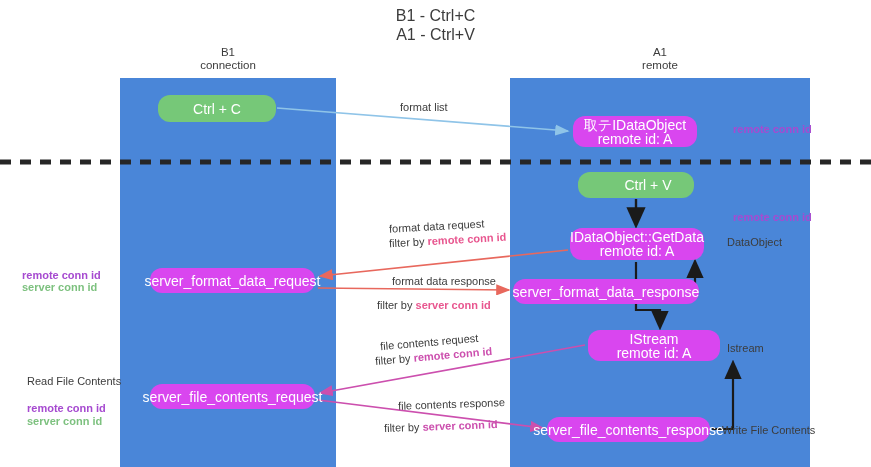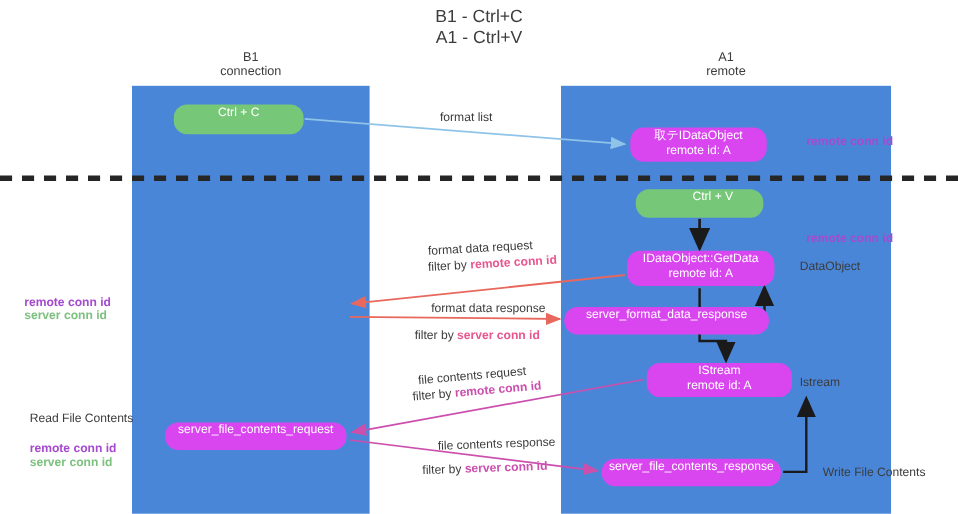--- a/index.html
+++ b/index.html
@@ -26,22 +26,22 @@
   .col-title{
     position:absolute;text-align:center;color:#3c3c3c;
     font-size:11.5px;line-height:13px;white-space:pre;
   }
   #title-b1{left:120px;top:46px;width:216px;}
   #title-a1{left:510px;top:46px;width:300px;}
 
   
   .box{
     position:absolute;display:flex;flex-direction:column;
-    align-items:center;justify-content:flex-start;
-    color:#ffffff;font-size:11px;line-height:14px;
+    align-items:center;justify-content:center;
+    color:#ffffff;font-size:14px;line-height:14px;
     text-align:center;box-sizing:border-box;border-radius:12px;
   }
   .green{background:#76c878;}
   .orange{background:#d946ef;}
 
   #box-ctrlc{left:158px;top:95px;width:118px;height:27px;}
   #box-idataobject{left:573px;top:116px;width:124px;height:31px;}
   #box-ctrlv{left:578px;top:172px;width:116px;height:26px;padding-left:24px;}
   #box-getdata{left:570px;top:228px;width:134px;height:32px;}
   #box-sfdreq{left:150px;top:268px;width:165px;height:25px;}
@@ -55,21 +55,21 @@
   .purple{color:#a64ad0;font-weight:bold;}
   .greentxt{color:#7dc17f;font-weight:bold;}
   .pink{color:#e8568f;font-weight:bold;}
   .pink2{color:#cc4fae;font-weight:bold;}
 
   #lbl-formatlist{left:400px;top:101px;}
   #lbl-rci-1{left:733px;top:123px;font-weight:bold;color:#a64ad0;}
   #lbl-rci-2{left:733px;top:211px;font-weight:bold;color:#a64ad0;}
   #lbl-dataobject{left:727px;top:236px;}
   #lbl-istream-side{left:727px;top:342px;}
-  #lbl-writefile{left:748px;top:424px;}
+  #lbl-writefile{left:722px;top:424px;}
   #lbl-readfile{left:27px;top:375px;}
   #lbl-left-rci{left:27px;top:402px;}
   #lbl-left-sci{left:27px;top:415px;}
   #lbl-mid-rci{left:22px;top:269px;}
   #lbl-mid-sci{left:22px;top:281px;}
   #lbl-fdreq{left:389px;top:220px;transform:rotate(-3.2deg);}
   #lbl-fdreq2{left:389px;top:234px;transform:rotate(-3.2deg);}
   #lbl-fdresp{left:392px;top:275px;}
   #lbl-fdresp2{left:377px;top:299px;}
   #lbl-fcreq{left:380px;top:336px;transform:rotate(-5deg);}
@@ -142,20 +142,23 @@
 
   <div class="box green" id="box-ctrlv">
     <span>Ctrl + V</span>
   </div>
 
   <div class="box orange" id="box-getdata">
     <span>IDataObject::GetData</span>
     <span>remote id: A</span>
   </div>
 
+  <div class="box orange" id="box-sfdreq">
+    <span>server_format_data_request</span>
+  </div>
 
   <div class="box orange" id="box-sfdresp">
     <span>server_format_data_response</span>
   </div>
 
   <div class="box orange" id="box-istream">
     <span>IStream</span>
     <span>remote id: A</span>
   </div>
 

